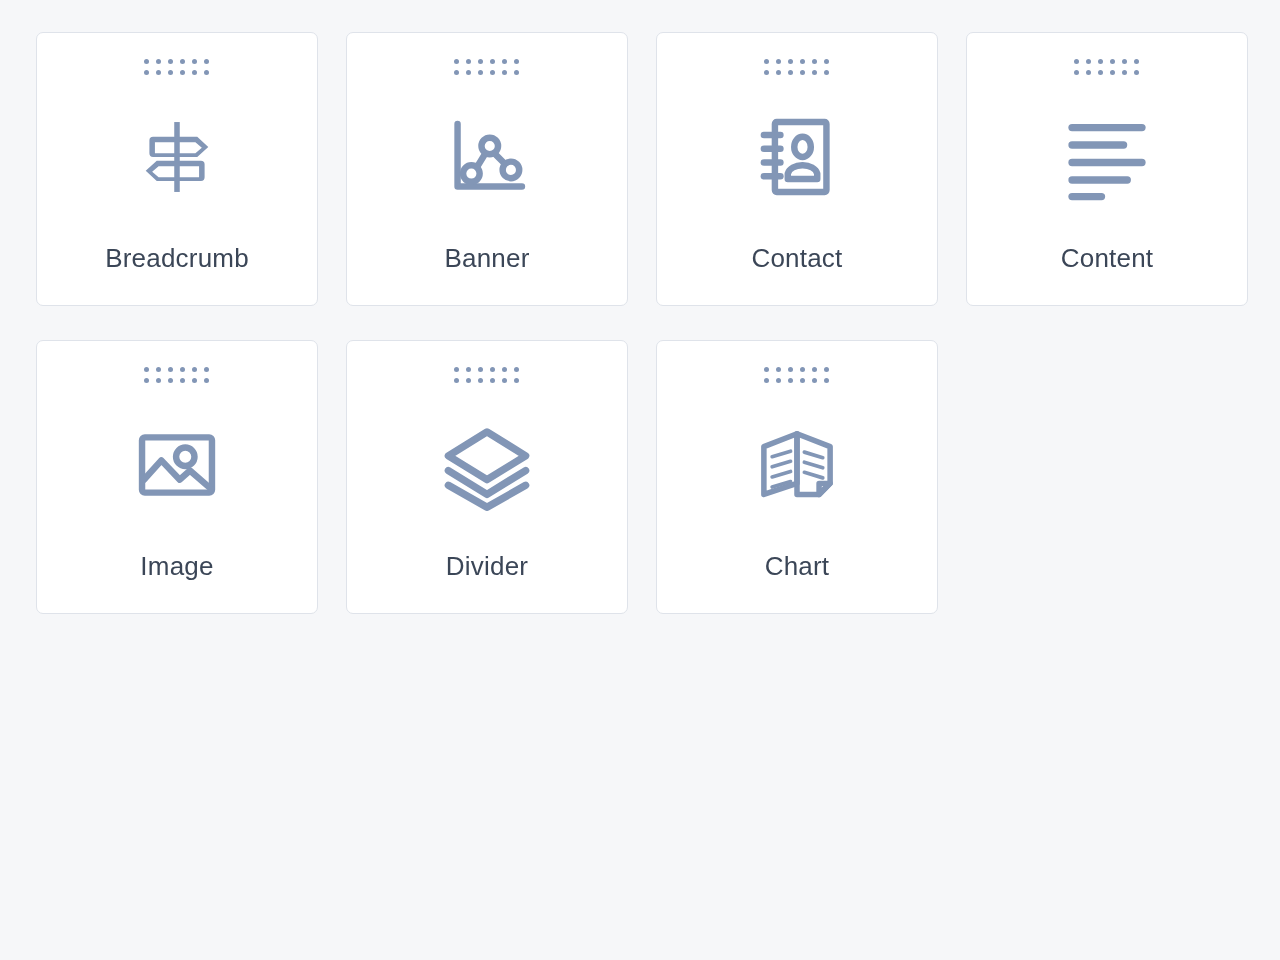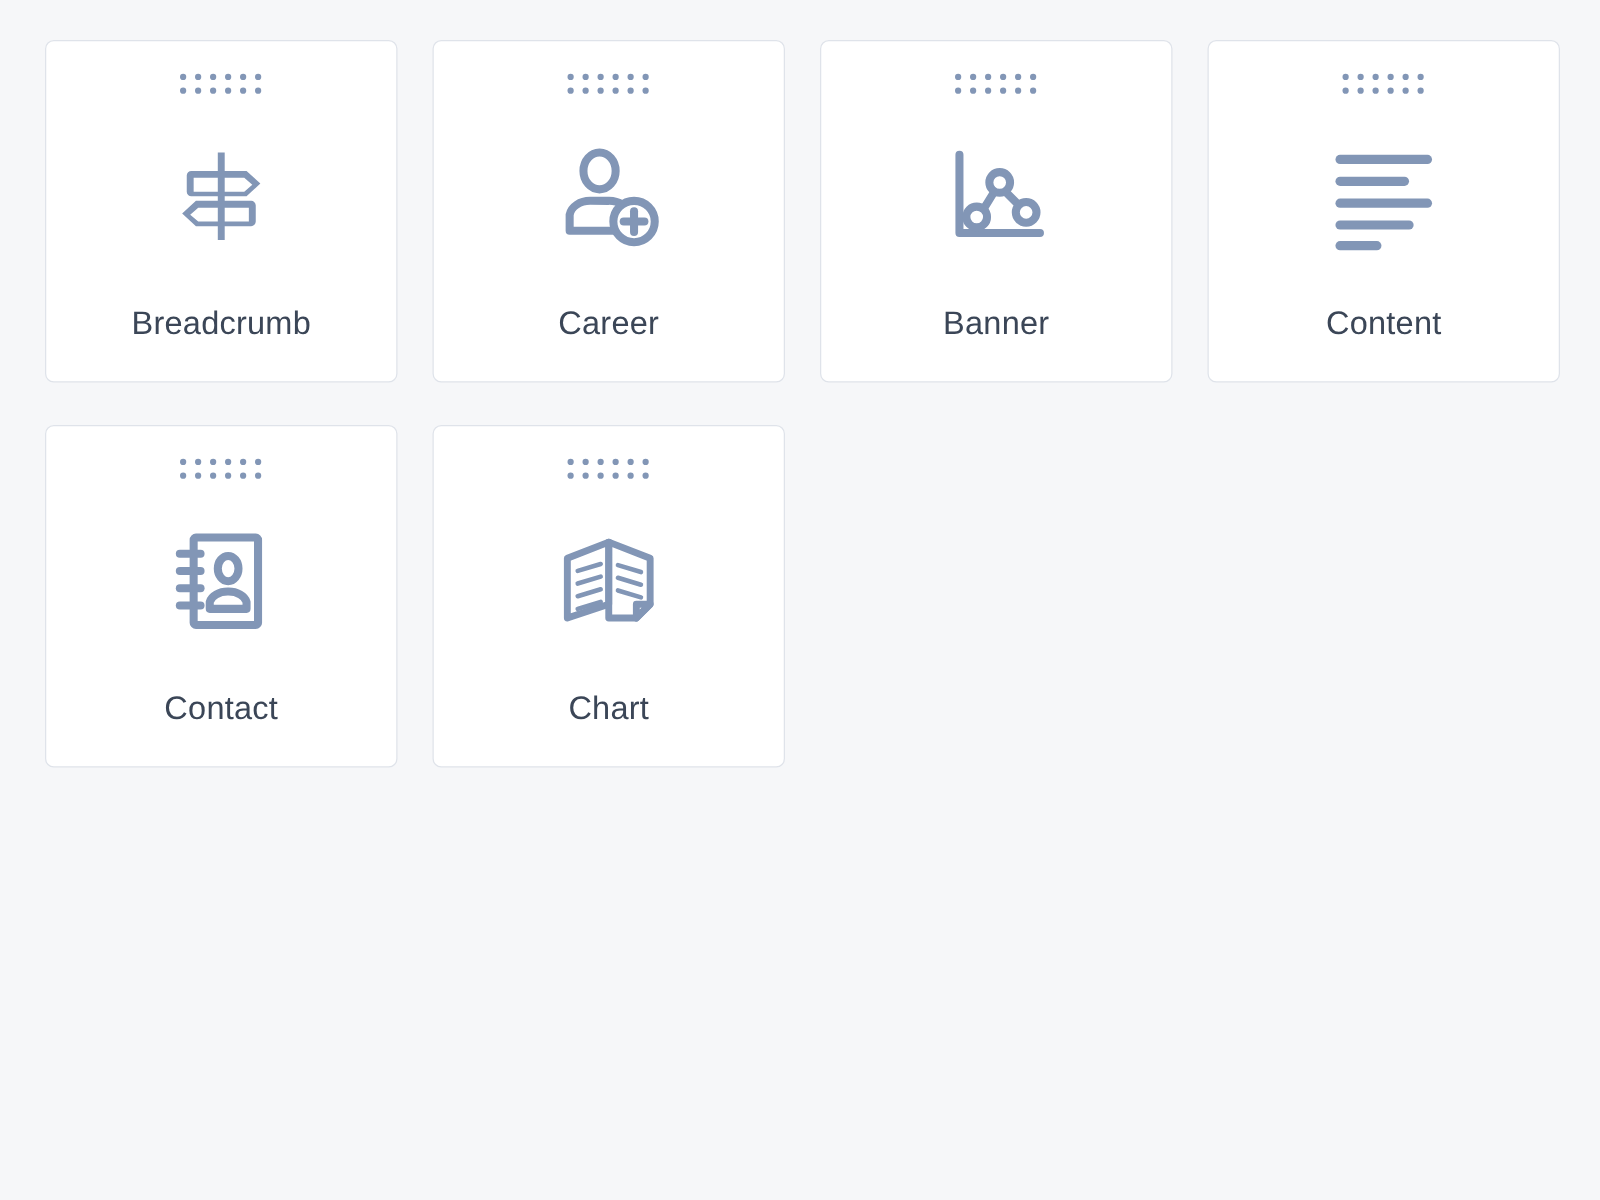--- a/index.html
+++ b/index.html
@@ -118,46 +118,20 @@
         <path class="solid" d="M24 28 h48 l12 11 -12 11 H24 a4 4 0 0 1 -4 -4 V32 a4 4 0 0 1 4 -4 z
                                M26 34 v12 h44 l7 -6 -7 -6 z"></path>
         <path class="solid" d="M76 54 H28 l-12 11 12 11 h48 a4 4 0 0 0 4 -4 V58 a4 4 0 0 0 -4 -4 z
                                M74 60 v12 H30 l-7 -6 7 -6 z"></path>
       </svg>
     </div>
     <div class="widget-label">Breadcrumb</div>
   </div>
 
 
-  <div class="widget-card">
-    <div class="drag-handle">
-      <i></i>
-        <i></i>
-        <i></i>
-        <i></i>
-        <i></i>
-        <i></i>
-        <i></i>
-        <i></i>
-        <i></i>
-        <i></i>
-        <i></i>
-        <i></i>
-    </div>
-    <div class="icon-wrap">
-      <svg viewBox="0 0 100 100" style="stroke-width:7">
-        <ellipse cx="42" cy="28" rx="14" ry="16"></ellipse>
-        <path d="M16 80 V66 a18 14 0 0 1 18 -12 h16 a18 14 0 0 1 18 12 v14 z" fill="none"></path>
-        <circle cx="72" cy="72" r="18" fill="#ffffff"></circle>
-        <line x1="72" y1="63" x2="72" y2="81"></line>
-        <line x1="63" y1="72" x2="81" y2="72"></line>
-      </svg>
-    </div>
-    <div class="widget-label">Career</div>
-  </div>
 
 
   <div class="widget-card">
     <div class="drag-handle">
       <i></i>
         <i></i>
         <i></i>
         <i></i>
         <i></i>
         <i></i>
@@ -172,47 +146,20 @@
       <svg viewBox="0 0 100 100" style="stroke-width:7">
         <polyline points="18,14 18,82 88,82"></polyline>
         <line x1="36" y1="66" x2="52" y2="40"></line>
         <line x1="54" y1="42" x2="74" y2="62"></line>
         <circle cx="33" cy="68" r="9" fill="#ffffff"></circle>
         <circle cx="53" cy="38" r="9" fill="#ffffff"></circle>
         <circle cx="76" cy="64" r="9" fill="#ffffff"></circle>
       </svg>
     </div>
     <div class="widget-label">Banner</div>
-  </div>
-
-  <div class="widget-card">
-    <div class="drag-handle">
-      <i></i>
-        <i></i>
-        <i></i>
-        <i></i>
-        <i></i>
-        <i></i>
-        <i></i>
-        <i></i>
-        <i></i>
-        <i></i>
-        <i></i>
-        <i></i>
-    </div>
-    <div class="icon-wrap">
-      <svg viewBox="0 0 100 100" style="stroke-width:8">
-        <line x1="12" y1="18" x2="88" y2="18"></line>
-        <line x1="12" y1="37" x2="68" y2="37"></line>
-        <line x1="12" y1="56" x2="88" y2="56"></line>
-        <line x1="12" y1="75" x2="72" y2="75"></line>
-        <line x1="12" y1="93" x2="44" y2="93"></line>
-      </svg>
-    </div>
-    <div class="widget-label">Content</div>
   </div>
 
   <div class="widget-card">
     <div class="drag-handle">
       <i></i>
         <i></i>
         <i></i>
         <i></i>
         <i></i>
         <i></i>
@@ -230,23 +177,98 @@
         <line x1="14" y1="41" x2="32" y2="41"></line>
         <line x1="14" y1="56" x2="32" y2="56"></line>
         <line x1="14" y1="71" x2="32" y2="71"></line>
         <ellipse cx="56" cy="39" rx="9" ry="11"></ellipse>
         <path d="M40 74 v-6 a16 11 0 0 1 16 -9 a16 11 0 0 1 16 9 v6 z"></path>
       </svg>
     </div>
     <div class="widget-label">Contact</div>
   </div>
 
-
-
-
+  <div class="widget-card">
+    <div class="drag-handle">
+      <i></i>
+        <i></i>
+        <i></i>
+        <i></i>
+        <i></i>
+        <i></i>
+        <i></i>
+        <i></i>
+        <i></i>
+        <i></i>
+        <i></i>
+        <i></i>
+    </div>
+    <div class="icon-wrap">
+      <svg viewBox="0 0 100 100" style="stroke-width:8">
+        <line x1="12" y1="18" x2="88" y2="18"></line>
+        <line x1="12" y1="37" x2="68" y2="37"></line>
+        <line x1="12" y1="56" x2="88" y2="56"></line>
+        <line x1="12" y1="75" x2="72" y2="75"></line>
+        <line x1="12" y1="93" x2="44" y2="93"></line>
+      </svg>
+    </div>
+    <div class="widget-label">Content</div>
+  </div>
+
+  <div class="widget-card">
+    <div class="drag-handle">
+      <i></i>
+        <i></i>
+        <i></i>
+        <i></i>
+        <i></i>
+        <i></i>
+        <i></i>
+        <i></i>
+        <i></i>
+        <i></i>
+        <i></i>
+        <i></i>
+    </div>
+    <div class="icon-wrap">
+      <svg viewBox="0 0 100 100" style="stroke-width:7">
+        <rect x="12" y="20" width="76" height="60" rx="3"></rect>
+        <circle cx="59" cy="41" r="10"></circle>
+        <polyline points="14,66 33,45 53,66 64,56 87,76"></polyline>
+      </svg>
+    </div>
+    <div class="widget-label">Image</div>
+  </div>
+
+
+
+  <div class="widget-card">
+    <div class="drag-handle">
+      <i></i>
+        <i></i>
+        <i></i>
+        <i></i>
+        <i></i>
+        <i></i>
+        <i></i>
+        <i></i>
+        <i></i>
+        <i></i>
+        <i></i>
+        <i></i>
+    </div>
+    <div class="icon-wrap">
+      <svg viewBox="0 0 100 100" style="stroke-width:8">
+        <polygon points="50,14 92,40 50,66 8,40"></polygon>
+        <polyline points="8,56 50,82 92,56"></polyline>
+        <polyline points="8,72 50,96 92,72"></polyline>
+      </svg>
+    </div>
+    <div class="widget-label">Divider</div>
+  </div>
 
   <div class="widget-card">
     <div class="drag-handle">
       <i></i>
         <i></i>
         <i></i>
         <i></i>
         <i></i>
         <i></i>
         <i></i>

